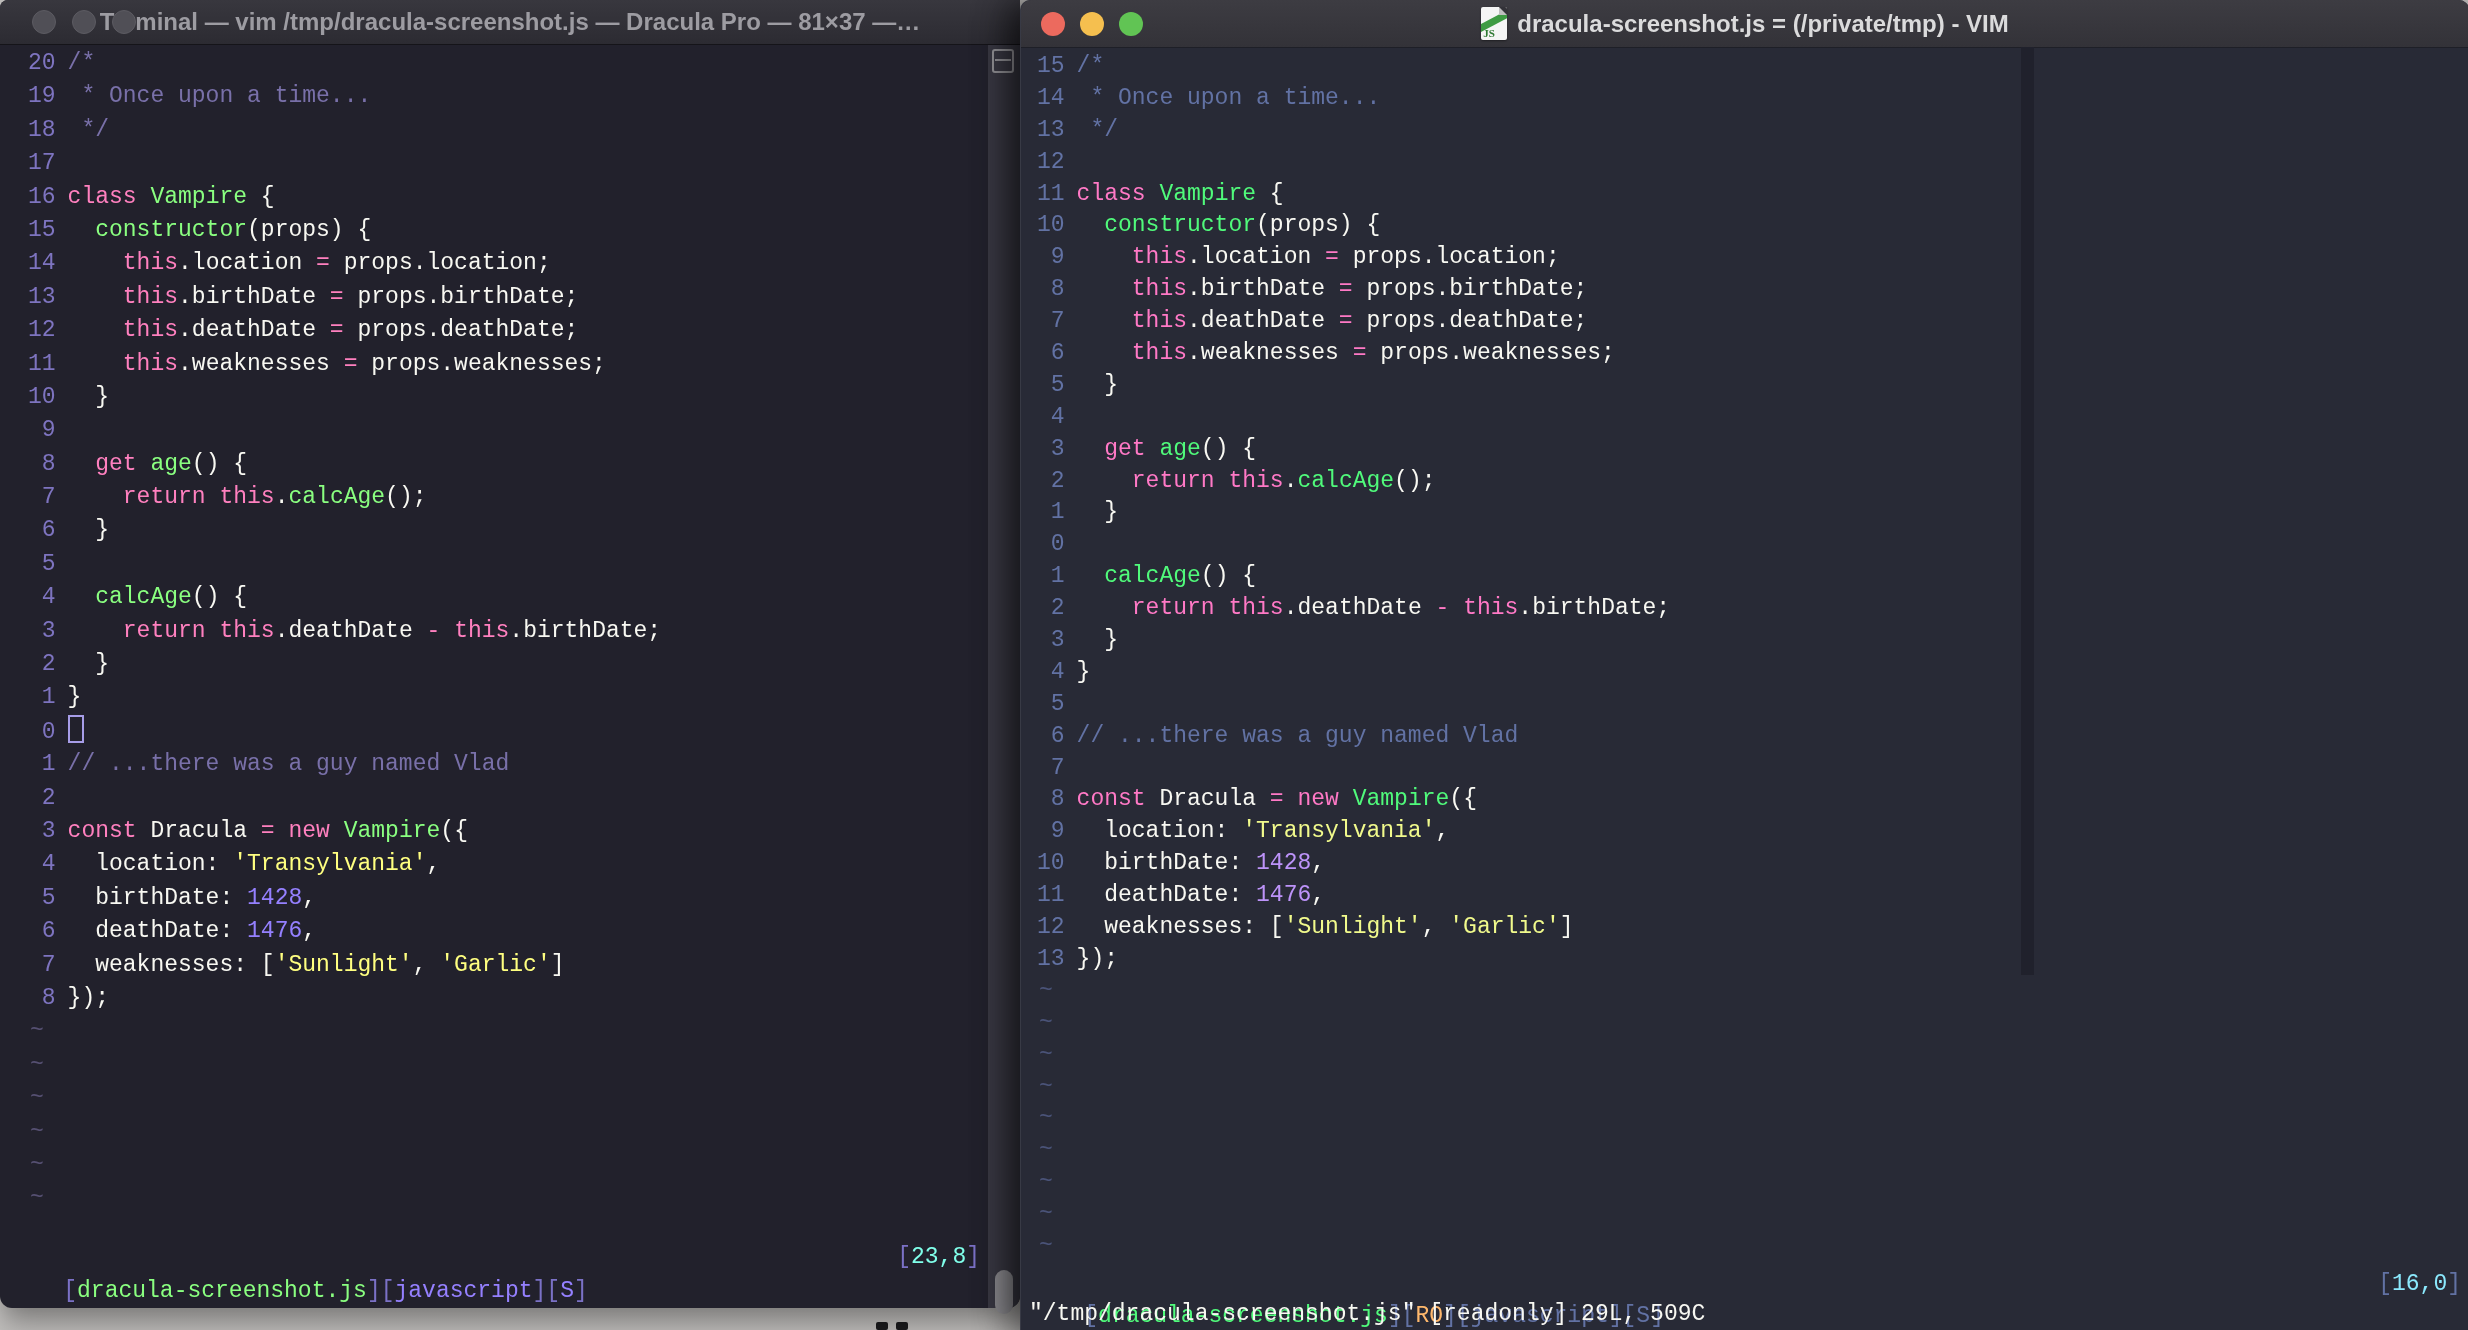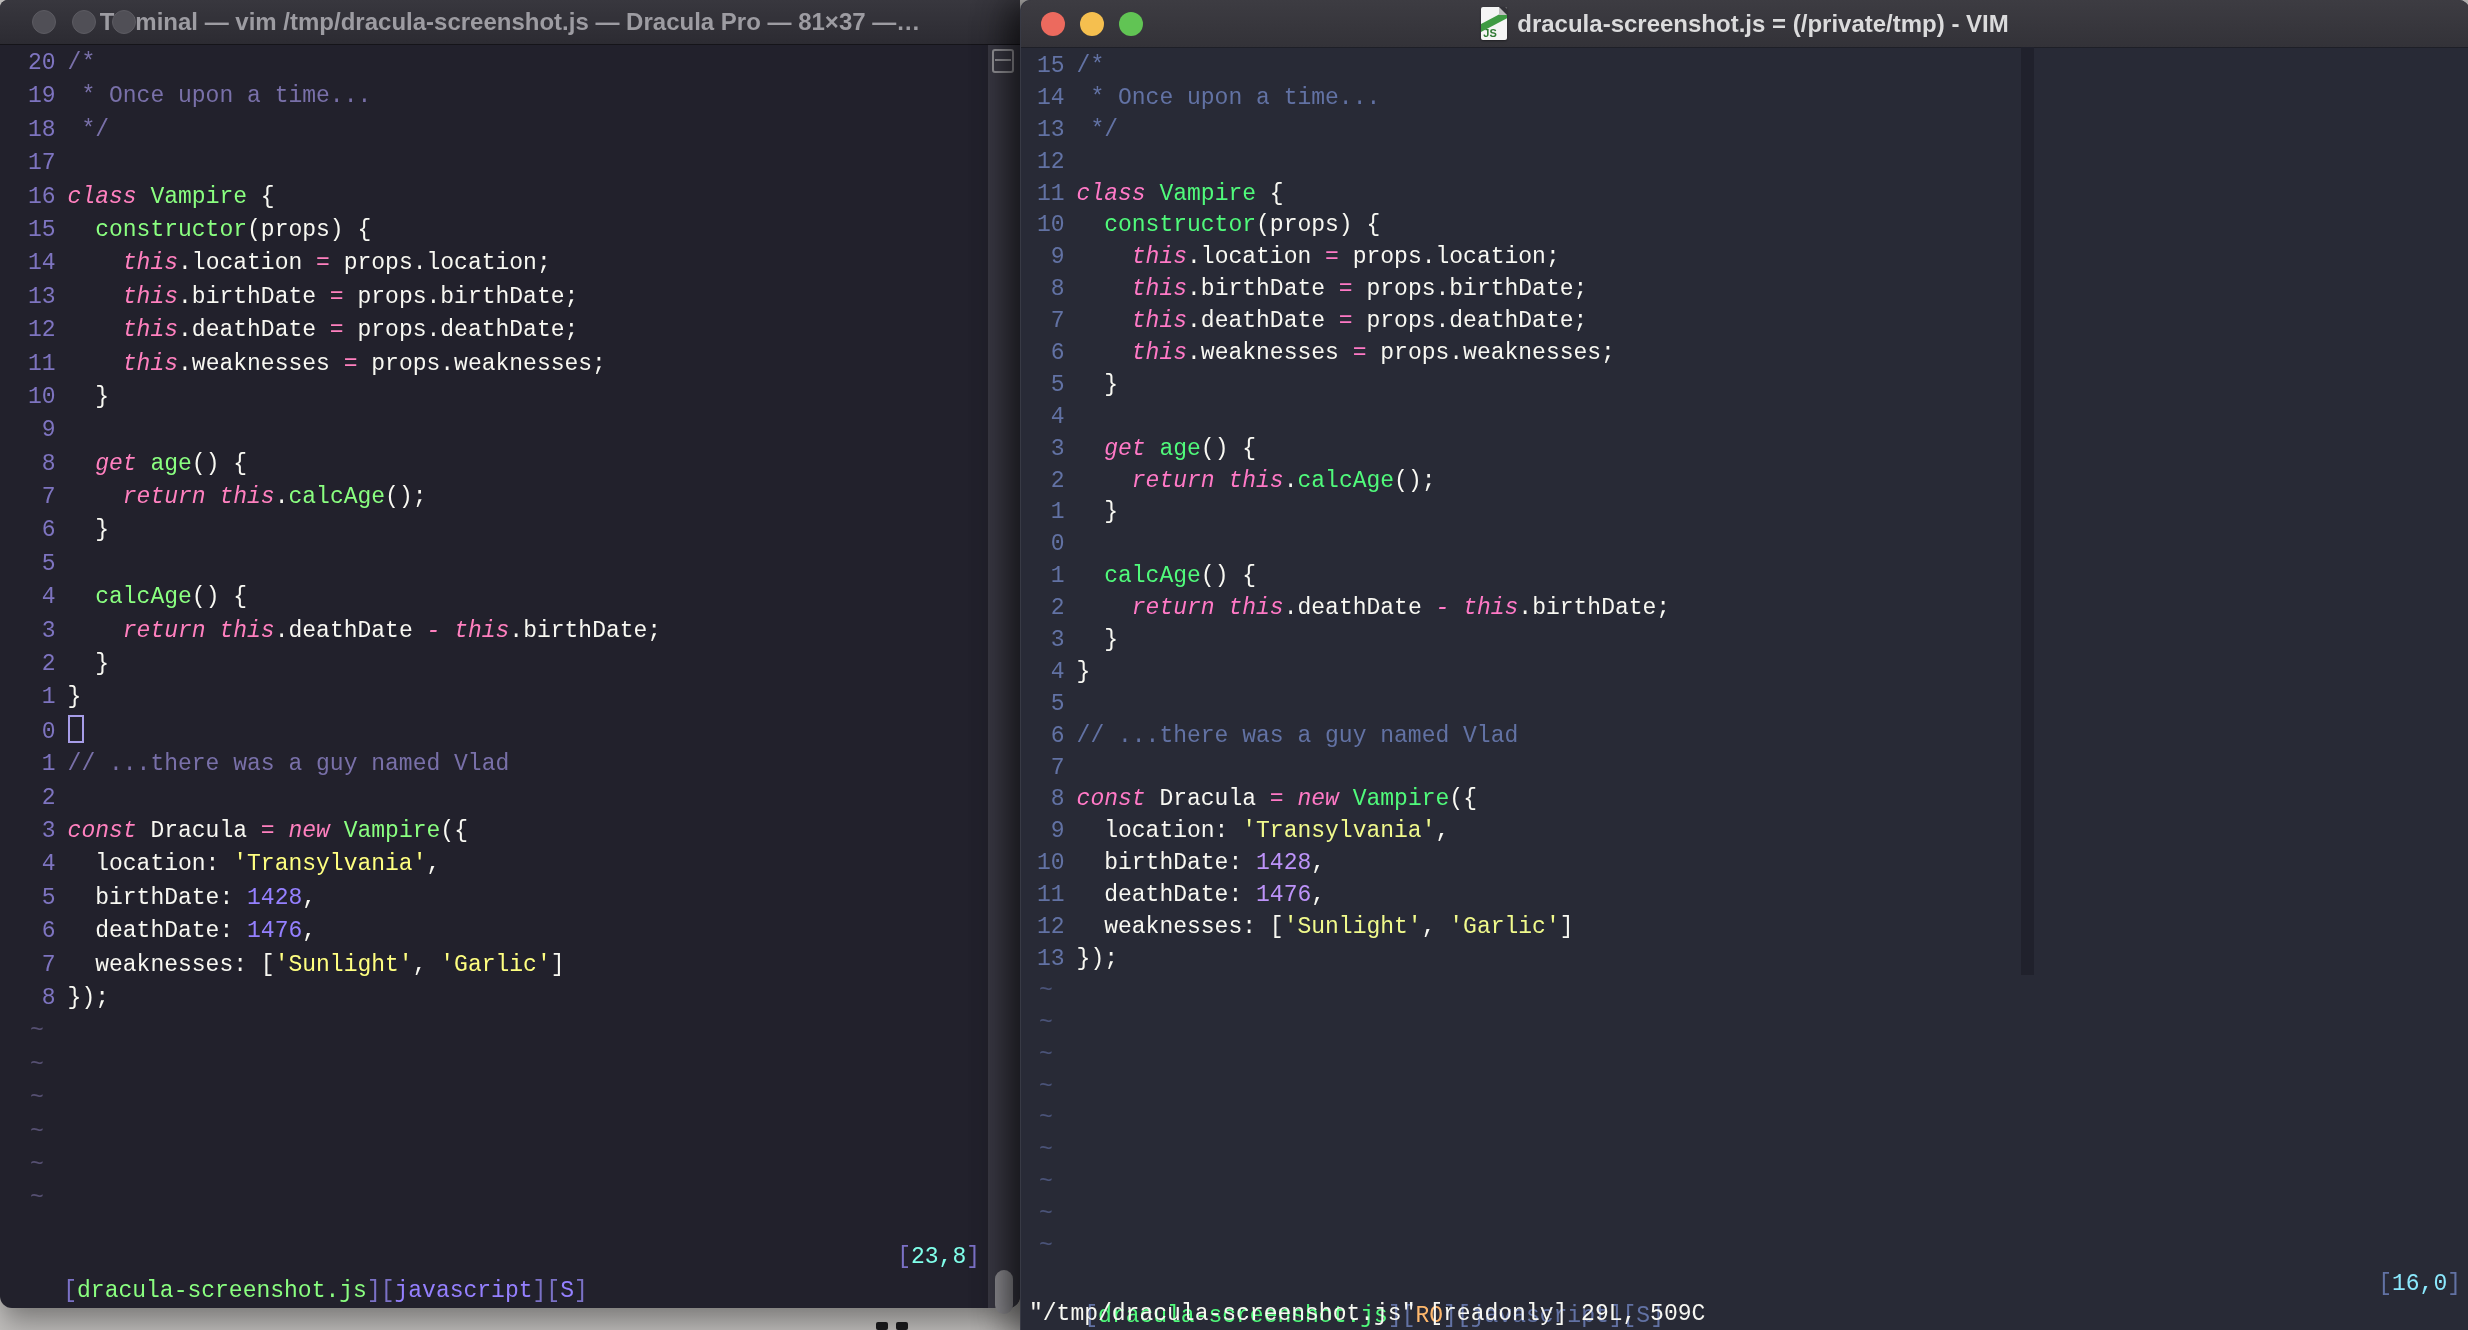--- a/index.html
+++ b/index.html
@@ -38,31 +38,31 @@
     color:#DBDBDC;font-size:24px;font-weight:bold;}
   .tb-right .light{width:24px;height:24px;margin-right:15px;}
   .tb-right .lights{padding-left:20px;}
 
   .doc-icon{position:relative;width:26px;height:33px;background:#F5F5F5;border-radius:2px;
     margin-right:10px;display:inline-block;overflow:hidden;box-shadow:0 1px 2px rgba(0,0,0,.4);}
   .doc-fold{position:absolute;right:0;top:0;width:0;height:0;
     border-left:8px solid #BFBFBF;border-top:8px solid #333238;}
   .doc-ribbon{position:absolute;left:-4px;top:9px;width:40px;height:7px;background:#3E9B43;
     transform:rotate(-28deg);}
-  .doc-js{position:absolute;left:2px;bottom:1px;font-family:Liberation Sans, sans-serif;
+  .doc-js{position:absolute;left:2px;bottom:1px;font-family:Liberation Serif, serif;
     font-size:11px;font-weight:bold;color:#2F7A33;}
 
   
   .code-area{position:absolute;overflow:hidden;font-size:23px;color:var(--fg);}
   .win-left  .code-area{top:45px;left:0;right:32px;bottom:68px;padding:2px 0 0 28px;--lh:33.4px;}
   .win-right .code-area{top:47px;left:0;right:14px;bottom:60px;padding:4px 0 0 16px;--lh:31.9px;}
   .line{height:var(--lh);line-height:var(--lh);white-space:pre;}
   .lnum{display:inline-block;width:2ch;text-align:right;margin-right:12px;color:var(--lnum);}
   .tilde{color:var(--tilde);padding-left:2px;}
-  .seg-comment{color:var(--comment);} .seg-kw{color:var(--kw);font-style:italic;} .seg-fn{color:var(--fn);}
+  .seg-comment{color:var(--comment);} .seg-kw{color:var(--kw);} .seg-fn{color:var(--fn);}
   .seg-fg{color:var(--fg);} .seg-str{color:var(--str);} .seg-num{color:var(--num);}
   .cursor-hollow{display:inline-block;width:12px;height:24px;border:2px solid var(--cursor);
     vertical-align:-5px;}
 
   
   .statusline{position:absolute;font-size:23px;white-space:pre;}
   .win-left  .statusline{left:8px;right:40px;top:1240px;height:34px;line-height:34px;}
   .win-right .statusline{left:8px;right:8px;top:1268px;height:32px;line-height:32px;}
   .status-right{position:absolute;right:0;top:0;}
   .st-br{color:var(--st_br);} .st-file{color:var(--st_file);} .st-ro{color:var(--st_ro);}

